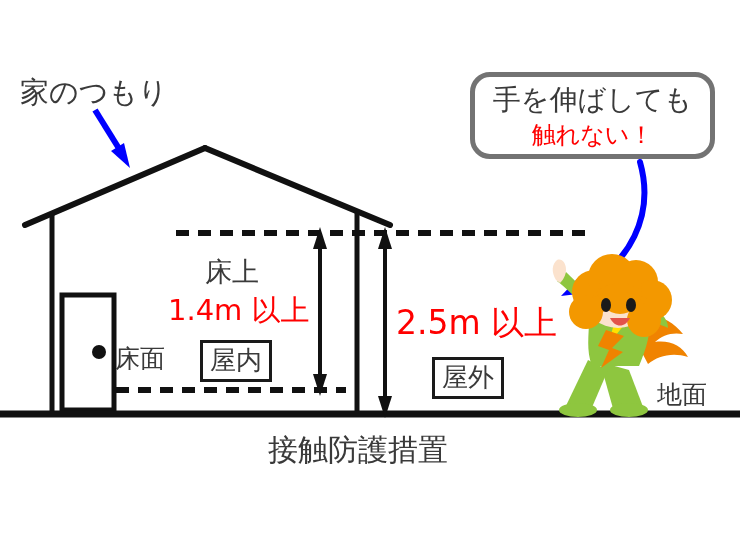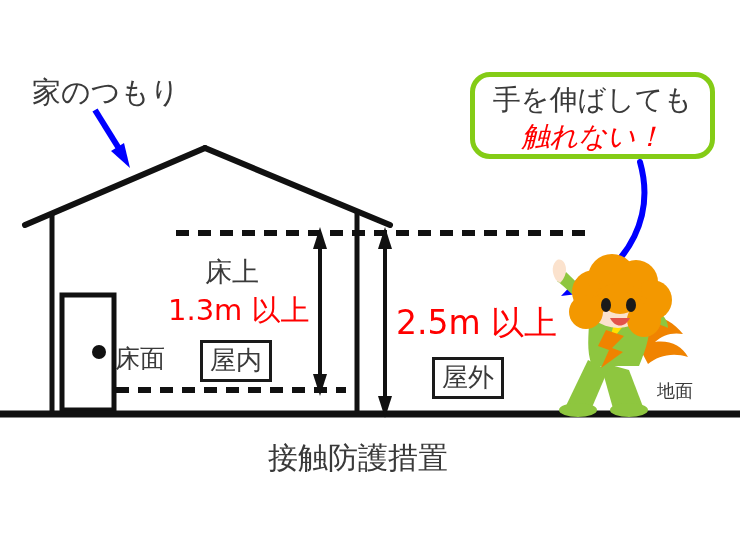--- a/index.html
+++ b/index.html
@@ -25,25 +25,25 @@
   .txt {
     position: absolute;
     white-space: nowrap;
     line-height: 1;
     font-family: "DejaVu Sans", "Liberation Sans", sans-serif;
   }
   .dark   { color: #3a3a3a; }
   .red    { color: #ff0000; }
 
   
-  #lbl-house        { left: 32px;  top: 78px;  font-size: 29px; }
+  #lbl-house        { left: 20px;  top: 78px;  font-size: 29px; }
   #lbl-equip-height { left: 417px; top: 196px; font-size: 27px; }
-  #lbl-ground       { left: 657px; top: 382px; font-size: 18px; }
+  #lbl-ground       { left: 657px; top: 382px; font-size: 25px; }
   #lbl-floor        { left: 115px; top: 348px; font-size: 25px; font-family: Liberation Mono, monospace; }
-  #lbl-caption      { left: 268px; top: 435px; font-size: 30px; margin-top: 8px; }
+  #lbl-caption      { left: 268px; top: 435px; font-size: 30px; }
 
   #lbl-in-top   { left: 205px; top: 258px; font-size: 27px; text-align: right; }
   #lbl-in-val   { left: 168px; top: 296px; font-size: 29px; }
   #lbl-out-top  { left: 424px; top: 268px; font-size: 27px; }
   #lbl-out-val  { left: 396px; top: 306px; font-size: 33px; }
 
   
   .tagbox {
     position: absolute;
     border: 3px solid #1a1a1a;
@@ -58,37 +58,37 @@
   #tag-indoor  { left: 200px; top: 340px; }
   #tag-outdoor { left: 432px; top: 357px; }
 
   
   #bubble {
     position: absolute;
     left: 470px;
     top: 72px;
     width: 245px;
     height: 87px;
-    border: 5px solid #84cc16;
+    border: 5px solid #737373;
     border-radius: 20px;
     background: #ffffff;
     box-sizing: border-box;
   }
   #bubble .line1,
   #bubble .line2 {
     position: absolute;
     left: 0;
     width: 100%;
     text-align: center;
     white-space: nowrap;
     line-height: 1;
     font-family: "DejaVu Sans", "Liberation Sans", sans-serif;
   }
   #bubble .line1 { top: 9px;  font-size: 28px; color: #3a3a3a; }
-  #bubble .line2 { top: 46px; font-size: 28px; color: #ff0000; font-style: italic; }
+  #bubble .line2 { top: 46px; font-size: 24px; color: #ff0000; }
 </style>
 </head>
 <body>
 
 <div id="stage">
 
   <svg id="art" viewBox="0 0 740 534">
 
     <g>
 
@@ -186,21 +186,21 @@
   </svg>
 
   <div class="txt dark" id="lbl-house">家のつもり</div>
 
 
   <div class="txt dark" id="lbl-ground">地面</div>
 
   <div class="txt dark" id="lbl-floor">床面</div>
 
   <div class="txt dark" id="lbl-in-top">床上</div>
-  <div class="txt red" id="lbl-in-val">1.3m 以上</div>
+  <div class="txt red" id="lbl-in-val">1.4m 以上</div>
   <div class="tagbox" id="tag-indoor">屋内</div>
 
   <div class="txt red" id="lbl-out-val">2.5m 以上</div>
   <div class="tagbox" id="tag-outdoor">屋外</div>
 
   <div id="bubble">
     <div class="line1">手を伸ばしても</div>
     <div class="line2">触れない！</div>
   </div>
 

